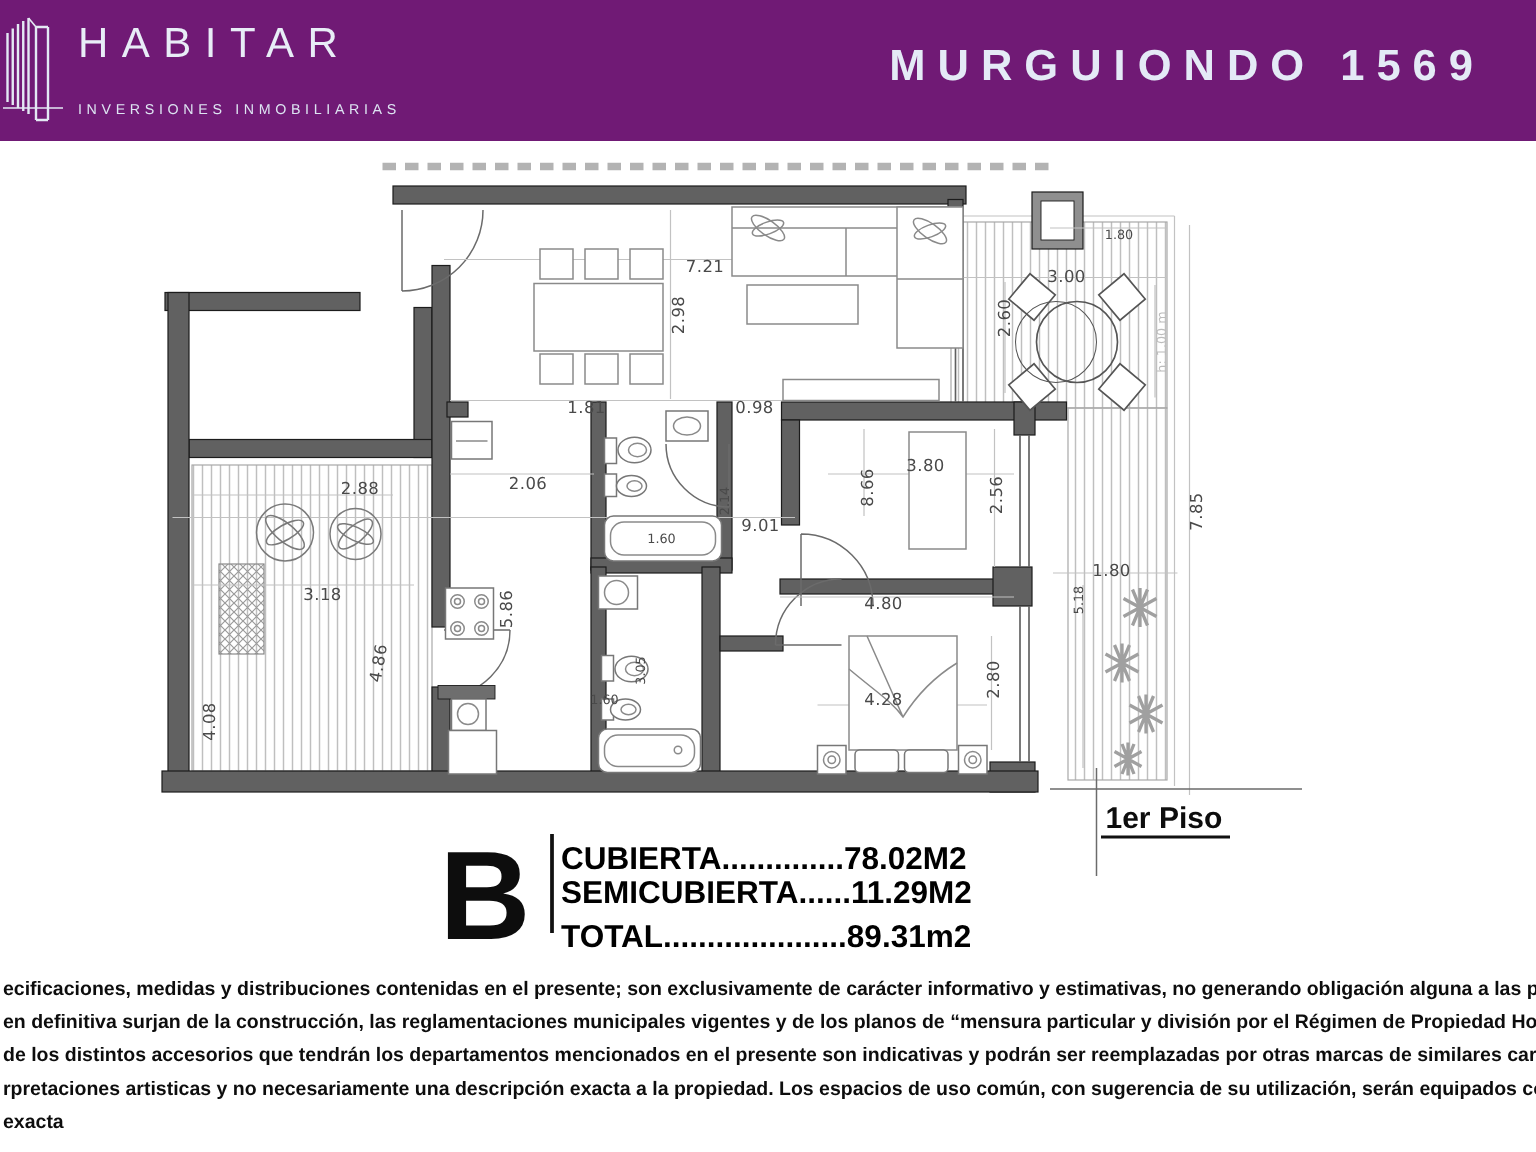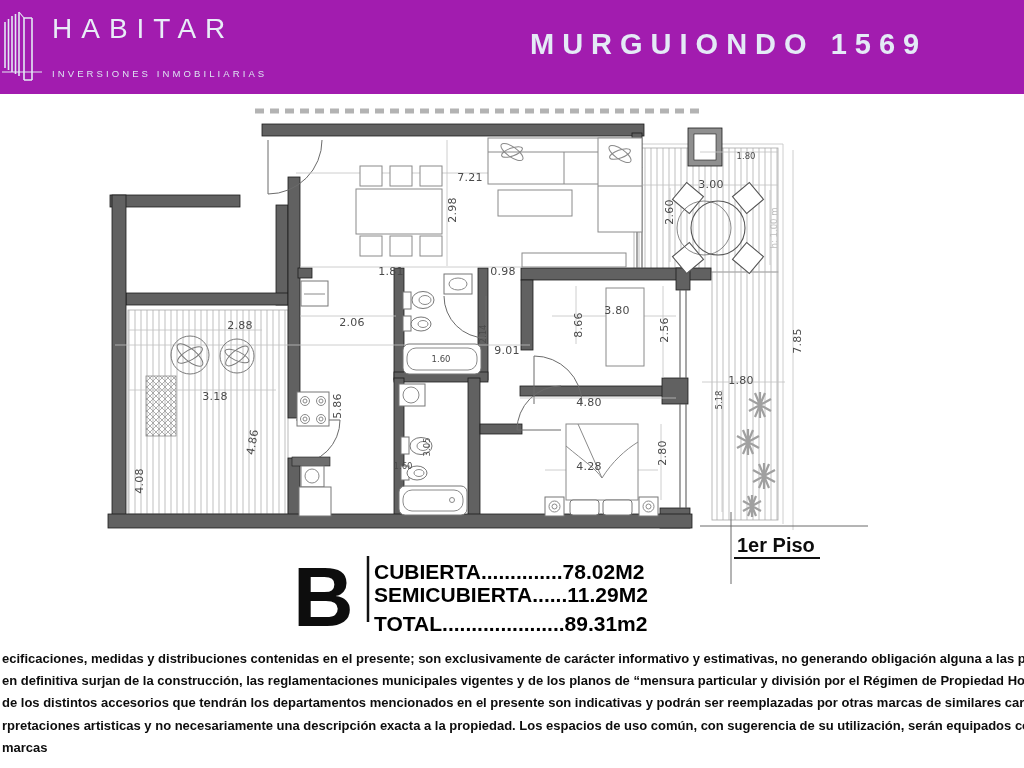--- a/index.html
+++ b/index.html
@@ -1,26 +1,26 @@
 <!DOCTYPE html>
 <html><head>
 <meta charset="utf-8">
 <style>
   html,body{margin:0;padding:0;}
   body{width:1024px;height:768px;position:relative;background:#ffffff;overflow:hidden;
        font-family:"Liberation Sans",sans-serif;}
   
-  .header{position:absolute;top:0;left:0;width:1024px;height:94px;background:#a21caf;
+  .header{position:absolute;top:0;left:0;width:1024px;height:94px;background:#701a75;
           display:flex;align-items:center;}
   .logo{display:flex;align-items:center;margin-left:2px;}
   .logo-icon{width:42px;height:78px;margin-right:8px;}
   .brand{color:#e8edf7;font-size:28px;letter-spacing:9px;font-weight:300;line-height:1;}
   .tagline{color:#dde4f2;font-size:9.5px;letter-spacing:3.1px;margin-top:25px;font-weight:400;}
   .header-title{position:absolute;left:530px;top:28px;width:460px;color:#e4eaf6;
-                font-size:29px;font-weight:bold;letter-spacing:8px;white-space:nowrap;}
+                font-size:29px;font-weight:bold;letter-spacing:8px;white-space:nowrap;text-align:right;}
   
   .plan-svg{position:absolute;top:94px;left:0;}
   .wall{fill:#616161;stroke:#1c1c1c;stroke-width:0.8;}
   .furn{fill:#ffffff;stroke:#8a8a8a;stroke-width:1;}
   .furnline{fill:none;stroke:#8a8a8a;stroke-width:1;}
   .fix{fill:#ffffff;stroke:#777;stroke-width:1;}
   .deckbox{fill:url(#deck);stroke:#a8a8a8;stroke-width:0.8;}
   .ext{stroke:#c2c2c2;stroke-width:0.8;fill:none;}
   .arc{stroke:#6b6b6b;stroke-width:1;fill:none;}
   .win{stroke:#5f5f5f;stroke-width:1.1;fill:none;}
@@ -282,14 +282,14 @@
     <text class="floor-label" x="737" y="552">1er Piso</text>
     <line x1="734" y1="558" x2="820" y2="558" stroke="#111" stroke-width="2"></line>
   </g>
 </svg>
 
 <div class="disclaimer">
   <p>ecificaciones, medidas y distribuciones contenidas en el presente; son exclusivamente de carácter informativo y estimativas, no generando obligación alguna a las partes, estando sujetas a</p>
   <p>en definitiva surjan de la construcción, las reglamentaciones municipales vigentes y de los planos de “mensura particular y división por el Régimen de Propiedad Horizontal ley 13512”. Las</p>
   <p>de los distintos accesorios que tendrán los departamentos mencionados en el presente son indicativas y podrán ser reemplazadas por otras marcas de similares características. Los dibujos</p>
   <p>rpretaciones artisticas y no necesariamente una descripción exacta a la propiedad. Los espacios de uso común, con sugerencia de su utilización, serán equipados con el fondo de equipamiento</p>
-  <p>marcas</p>
+  <p>exacta</p>
 </div>
 
 </body></html>

